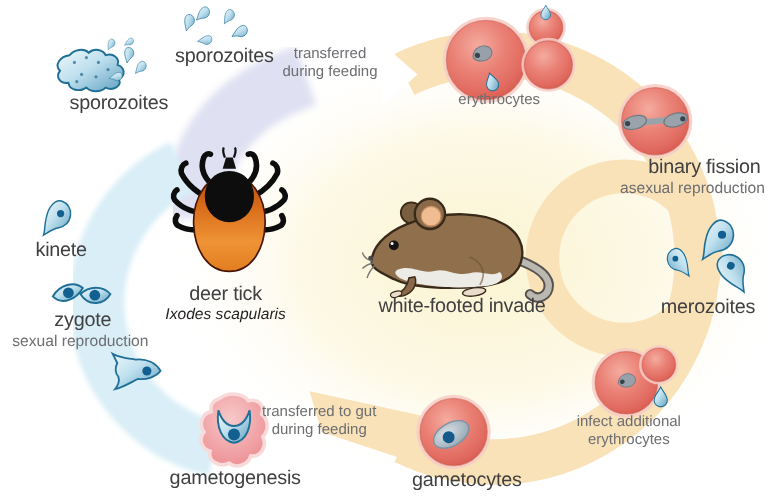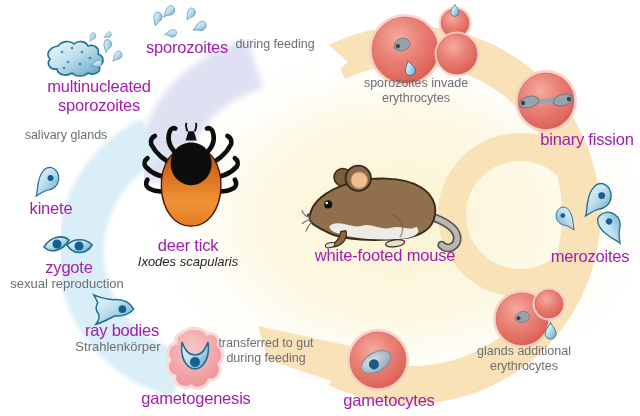--- a/index.html
+++ b/index.html
@@ -1,20 +1,20 @@
 <!DOCTYPE html>
 <html><head>
 <meta charset="utf-8">
 <style>
   html,body{margin:0;padding:0;background:#fff;}
   .stage{position:relative;width:640px;height:416px;background:#fff;overflow:hidden;
          font-family:"Liberation Sans",sans-serif;}
   .layer{position:absolute;left:0;top:0;}
   .txt{position:absolute;transform:translateX(-50%);text-align:center;white-space:nowrap;}
-  .lbl{font-size:16.5px;color:#a21caf;letter-spacing:-0.2px;}
+  .lbl{font-size:16.5px;color:#404040;letter-spacing:-0.2px;}
   .note{font-size:12.5px;color:#6d6e71;line-height:15px;}
   .sub{font-size:13px;color:#6d6e71;}
   .species{font-size:13px;font-style:italic;color:#231f20;}
   .halo{fill:#f6cdc6;opacity:.85;}
   .rbc{fill:url(#rbcg);stroke:#cc5348;stroke-opacity:.5;stroke-width:1;}
   .bluecell{fill:url(#cellg);stroke:#1f6f96;stroke-width:1.6;}
   .nuc{fill:#11608f;}
   .tickleg{stroke:#0d0d0d;stroke-width:5;fill:none;stroke-linecap:round;}
 </style>
 </head>
@@ -216,61 +216,58 @@
       <path d="M92,62 C103,66 107,76 101,86" stroke="#6b5136" stroke-width="1.5" fill="none" opacity="0.6"></path>
       <path d="M40,80 C39,87 35,92 28,95 C33,97 40,95 44,89 C46,85 46,81 45,79 Z" fill="#8a6a48" stroke="#3a2b1b" stroke-width="1.3"></path>
       <ellipse cx="29" cy="94" rx="5" ry="2.5" transform="rotate(-15 29 94)" fill="#e9ddc9" stroke="#3a2b1b" stroke-width="1"></ellipse>
       <ellipse cx="96" cy="92" rx="10" ry="3.5" transform="rotate(-8 96 92)" fill="#e9ddc9" stroke="#3a2b1b" stroke-width="1.2"></ellipse>
     </g>
   </svg>
 
   <div class="txt lbl" style="left:187px;top:38px">sporozoites</div>
 
   <div class="txt note" style="left:275px;top:37px">
+    <div>transferred</div>
     <div>during feeding</div>
   </div>
 
   <div class="txt lbl" style="left:99px;top:77px;line-height:19px">
-    <div>multinucleated</div>
     <div>sporozoites</div>
   </div>
 
   <div class="txt note" style="left:66px;top:128px">
-    <div>salivary glands</div>
   </div>
 
   <div class="txt lbl" style="left:51px;top:199px">kinete</div>
 
   <div class="txt lbl" style="left:69px;top:258px">zygote</div>
   <div class="txt sub" style="left:67px;top:276px">sexual reproduction</div>
 
-  <div class="txt lbl" style="left:122px;top:321px">ray bodies</div>
-  <div class="txt sub" style="left:118px;top:339px">Strahlenkörper</div>
 
   <div class="txt lbl" style="left:196px;top:389px">gametogenesis</div>
 
   <div class="txt note" style="left:266px;top:336px">
     <div>transferred to gut</div>
     <div>during feeding</div>
   </div>
 
   <div class="txt lbl" style="left:188px;top:236px">deer tick</div>
   <div class="txt species" style="left:188px;top:254px">Ixodes scapularis</div>
 
-  <div class="txt lbl" style="left:385px;top:246px">white-footed mouse</div>
+  <div class="txt lbl" style="left:385px;top:246px">white-footed invade</div>
 
   <div class="txt note" style="left:416px;top:76px">
-    <div>sporozoites invade</div>
     <div>erythrocytes</div>
   </div>
 
   <div class="txt lbl" style="left:587px;top:130px">binary fission</div>
+  <div class="txt sub" style="left:577px;top:149px;font-size:13px">asexual reproduction</div>
 
   <div class="txt lbl" style="left:590px;top:247px">merozoites</div>
 
   <div class="txt note" style="left:524px;top:344px">
-    <div>glands additional</div>
+    <div>infect additional</div>
     <div>erythrocytes</div>
   </div>
 
   <div class="txt lbl" style="left:389px;top:391px">gametocytes</div>
 
 </div>
 
 </body></html>

